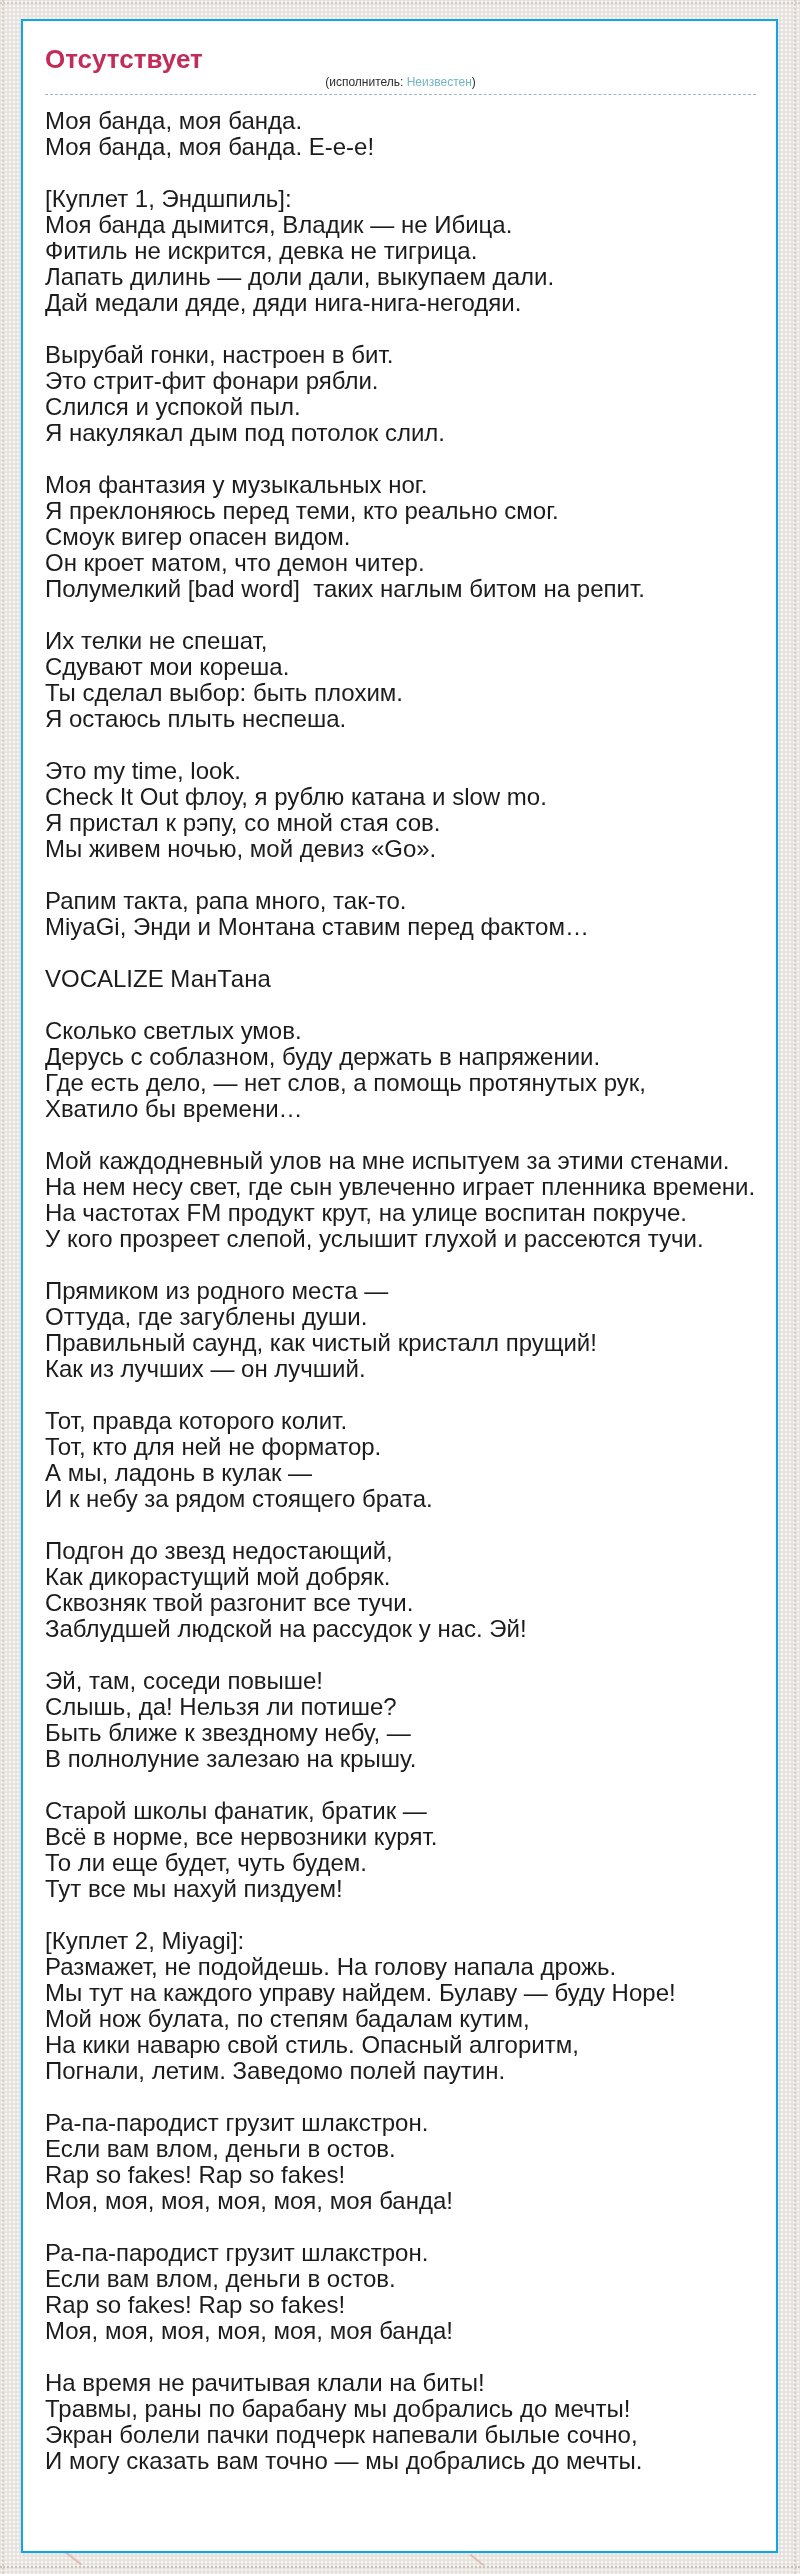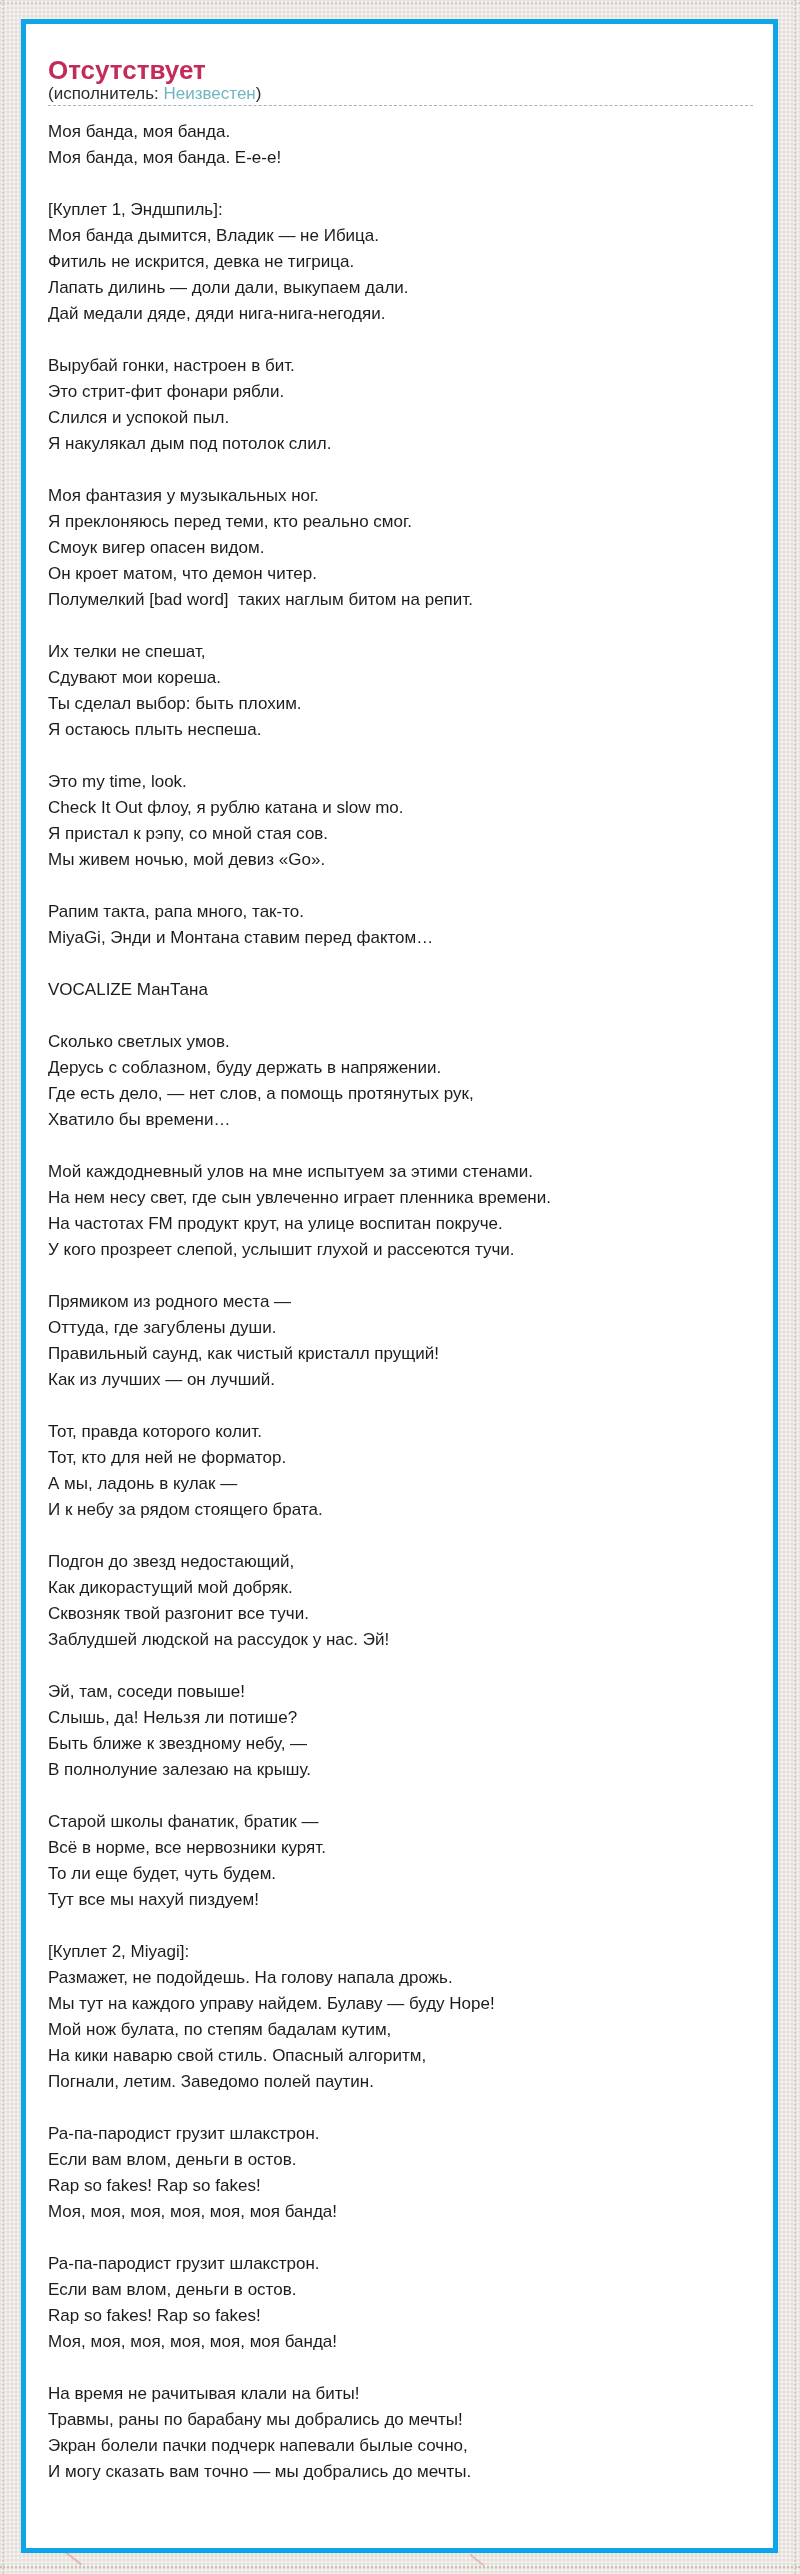--- a/index.html
+++ b/index.html
@@ -23,36 +23,36 @@
 
   
   .scratch { position:absolute; height:2px; background:#dfb0aa; transform:rotate(38deg); border-radius:1px; opacity:.8; }
   .scratch-1 { width:22px; left:62px;  top:2557px; }
   .scratch-2 { width:18px; left:468px; top:2559px; }
 
   .card {
     position:absolute; left:21px; top:19px; width:757px; height:2534px;
     box-sizing:border-box;
     background:#ffffff;
-    border:5px solid #0ea5e9;
+    border:2px solid #0ea5e9;
     box-shadow:0 1px 2px rgba(0,0,0,.06);
-    padding:32px 20px 0 22px;
+    padding:24px 20px 0 22px;
   }
 
   .song-title {
     margin:0; font-size:26px; line-height:28px; font-weight:bold;
     color:#c32b58; letter-spacing:0;
   }
-  .artist-line { font-size:17px; line-height:19px; color:#2d2d2d; }
+  .artist-line { font-size:12px; line-height:19px; color:#2d2d2d;text-align:center; }
   .artist-link { color:#72b5c2; text-decoration:none; cursor:pointer; }
   .separator { margin-top:2px; height:0; border-bottom:1px dashed #9fb4c7; }
 
   .lyrics {
     margin-top:13px;
-    font-size:17px; line-height:26px; color:#1c1c1c;
+    font-size:24px; line-height:26px; color:#1c1c1c;
     white-space:pre-line;
   }
   .footer-link {
     margin-top:26px;
     font-size:19px; line-height:26px; color:#1c1c1c;
   }
 </style>
 </head>
 <body>
 

